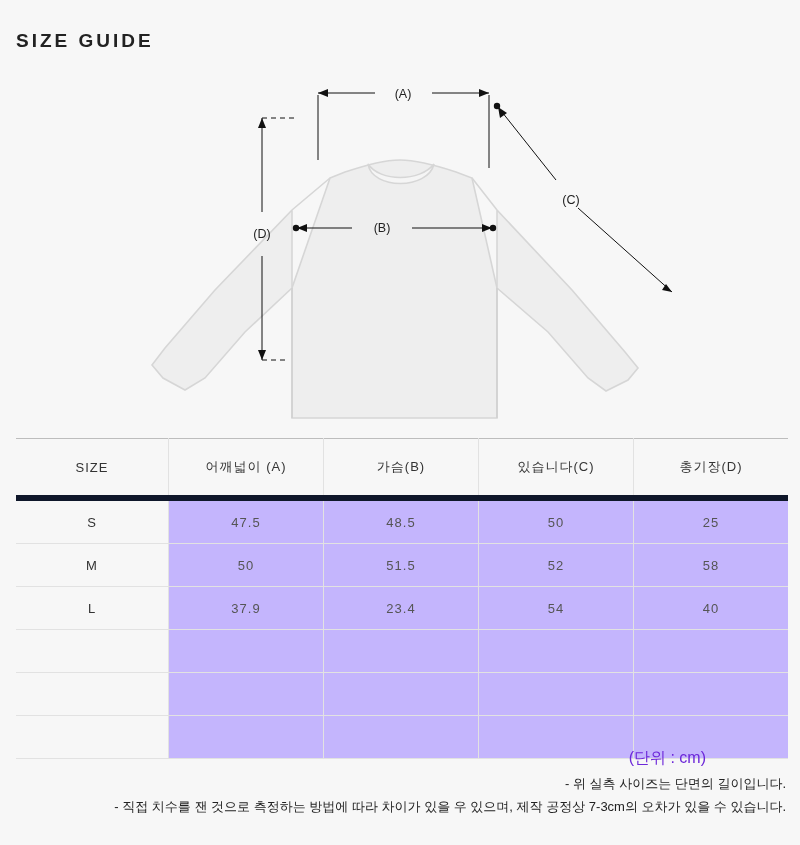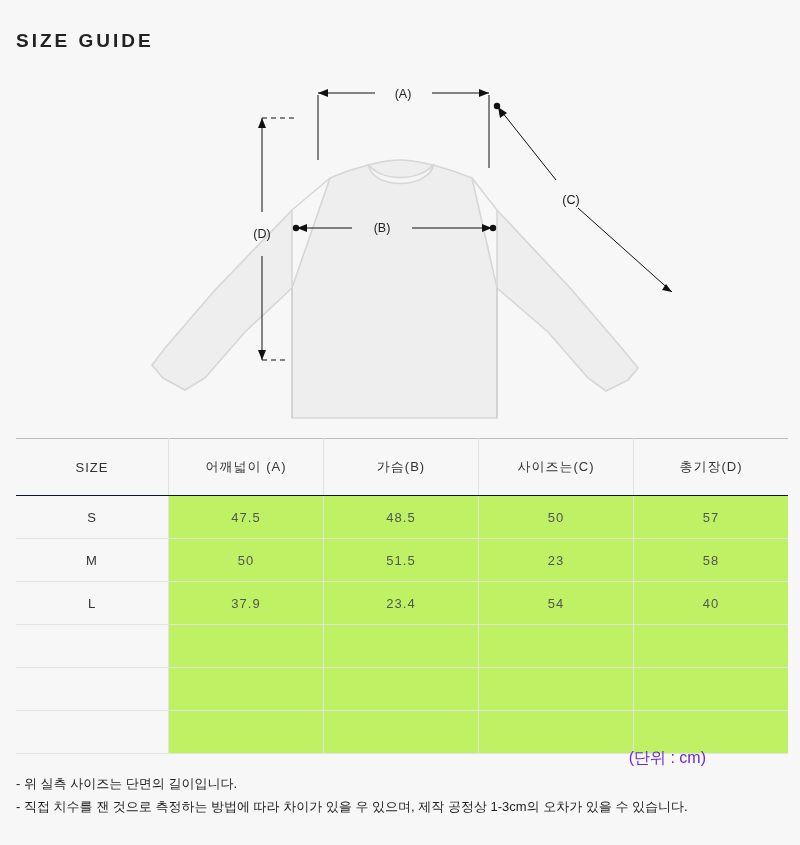--- a/index.html
+++ b/index.html
@@ -57,29 +57,29 @@
     font-size: 13px;
     color: #444;
     padding: 0;
   }
   table.size-table tr th:last-child,
   table.size-table tr td:last-child {
     border-right: none;
   }
   table.size-table thead th {
     border-top: 1px solid #bdbdbd;
-    border-bottom: 1px solid #0f172a;
+    border-bottom: 6px solid #0f172a;
     font-size: 13px;
     letter-spacing: 1px;
     color: #333;
     height: 56px;
     background: #f7f7f7;
   }
   table.size-table tbody td {
-    background: #bef264;
+    background: #c4b5fd;
     height: 42px;
     letter-spacing: 1px;
     color: #555;
   }
   table.size-table tbody td.size-col {
     background: #f7f7f7;
     color: #333;
     letter-spacing: 1px;
   }
   .unit-note {
@@ -90,20 +90,21 @@
     color: #6d28d9;
   }
   .notes {
     position: absolute;
     left: 16px;
     top: 772px;
     width: 770px;
     font-size: 13px;
     color: #222;
     line-height: 23px;
+    text-align: right;
   }
   .notes div {
     white-space: nowrap;
   }
   .dim-label {
     font-size: 12.5px;
     fill: #222;
     font-family: "Liberation Sans", sans-serif;
   }
 </style>
@@ -176,37 +177,37 @@
     </svg>
   </div>
 
   <div class="table-wrap">
     <table class="size-table">
       <thead>
         <tr>
           <th style="width:152px">SIZE</th>
           <th style="width:154px">어깨넓이 (A)</th>
           <th style="width:154px">가슴(B)</th>
-          <th style="width:154px">사이즈는(C)</th>
+          <th style="width:154px">있습니다(C)</th>
           <th style="width:154px">총기장(D)</th>
         </tr>
       </thead>
       <tbody>
         <tr>
           <td class="size-col">S</td>
           <td>47.5</td>
           <td>48.5</td>
           <td>50</td>
-          <td>57</td>
+          <td>25</td>
         </tr>
         <tr>
           <td class="size-col">M</td>
           <td>50</td>
           <td>51.5</td>
-          <td>23</td>
+          <td>52</td>
           <td>58</td>
         </tr>
         <tr>
           <td class="size-col">L</td>
           <td>37.9</td>
           <td>23.4</td>
           <td>54</td>
           <td>40</td>
         </tr>
         <tr>
@@ -231,16 +232,16 @@
           <td></td>
         </tr>
       </tbody>
     </table>
   </div>
 
   <div class="unit-note">(단위 : cm)</div>
 
   <div class="notes">
     <div>- 위 실측 사이즈는 단면의 길이입니다.</div>
-    <div>- 직접 치수를 잰 것으로 측정하는 방법에 따라 차이가 있을 우 있으며, 제작 공정상 1-3cm의 오차가 있을 수 있습니다.</div>
+    <div>- 직접 치수를 잰 것으로 측정하는 방법에 따라 차이가 있을 우 있으며, 제작 공정상 7-3cm의 오차가 있을 수 있습니다.</div>
   </div>
 
 </div>
 
 </body></html>

